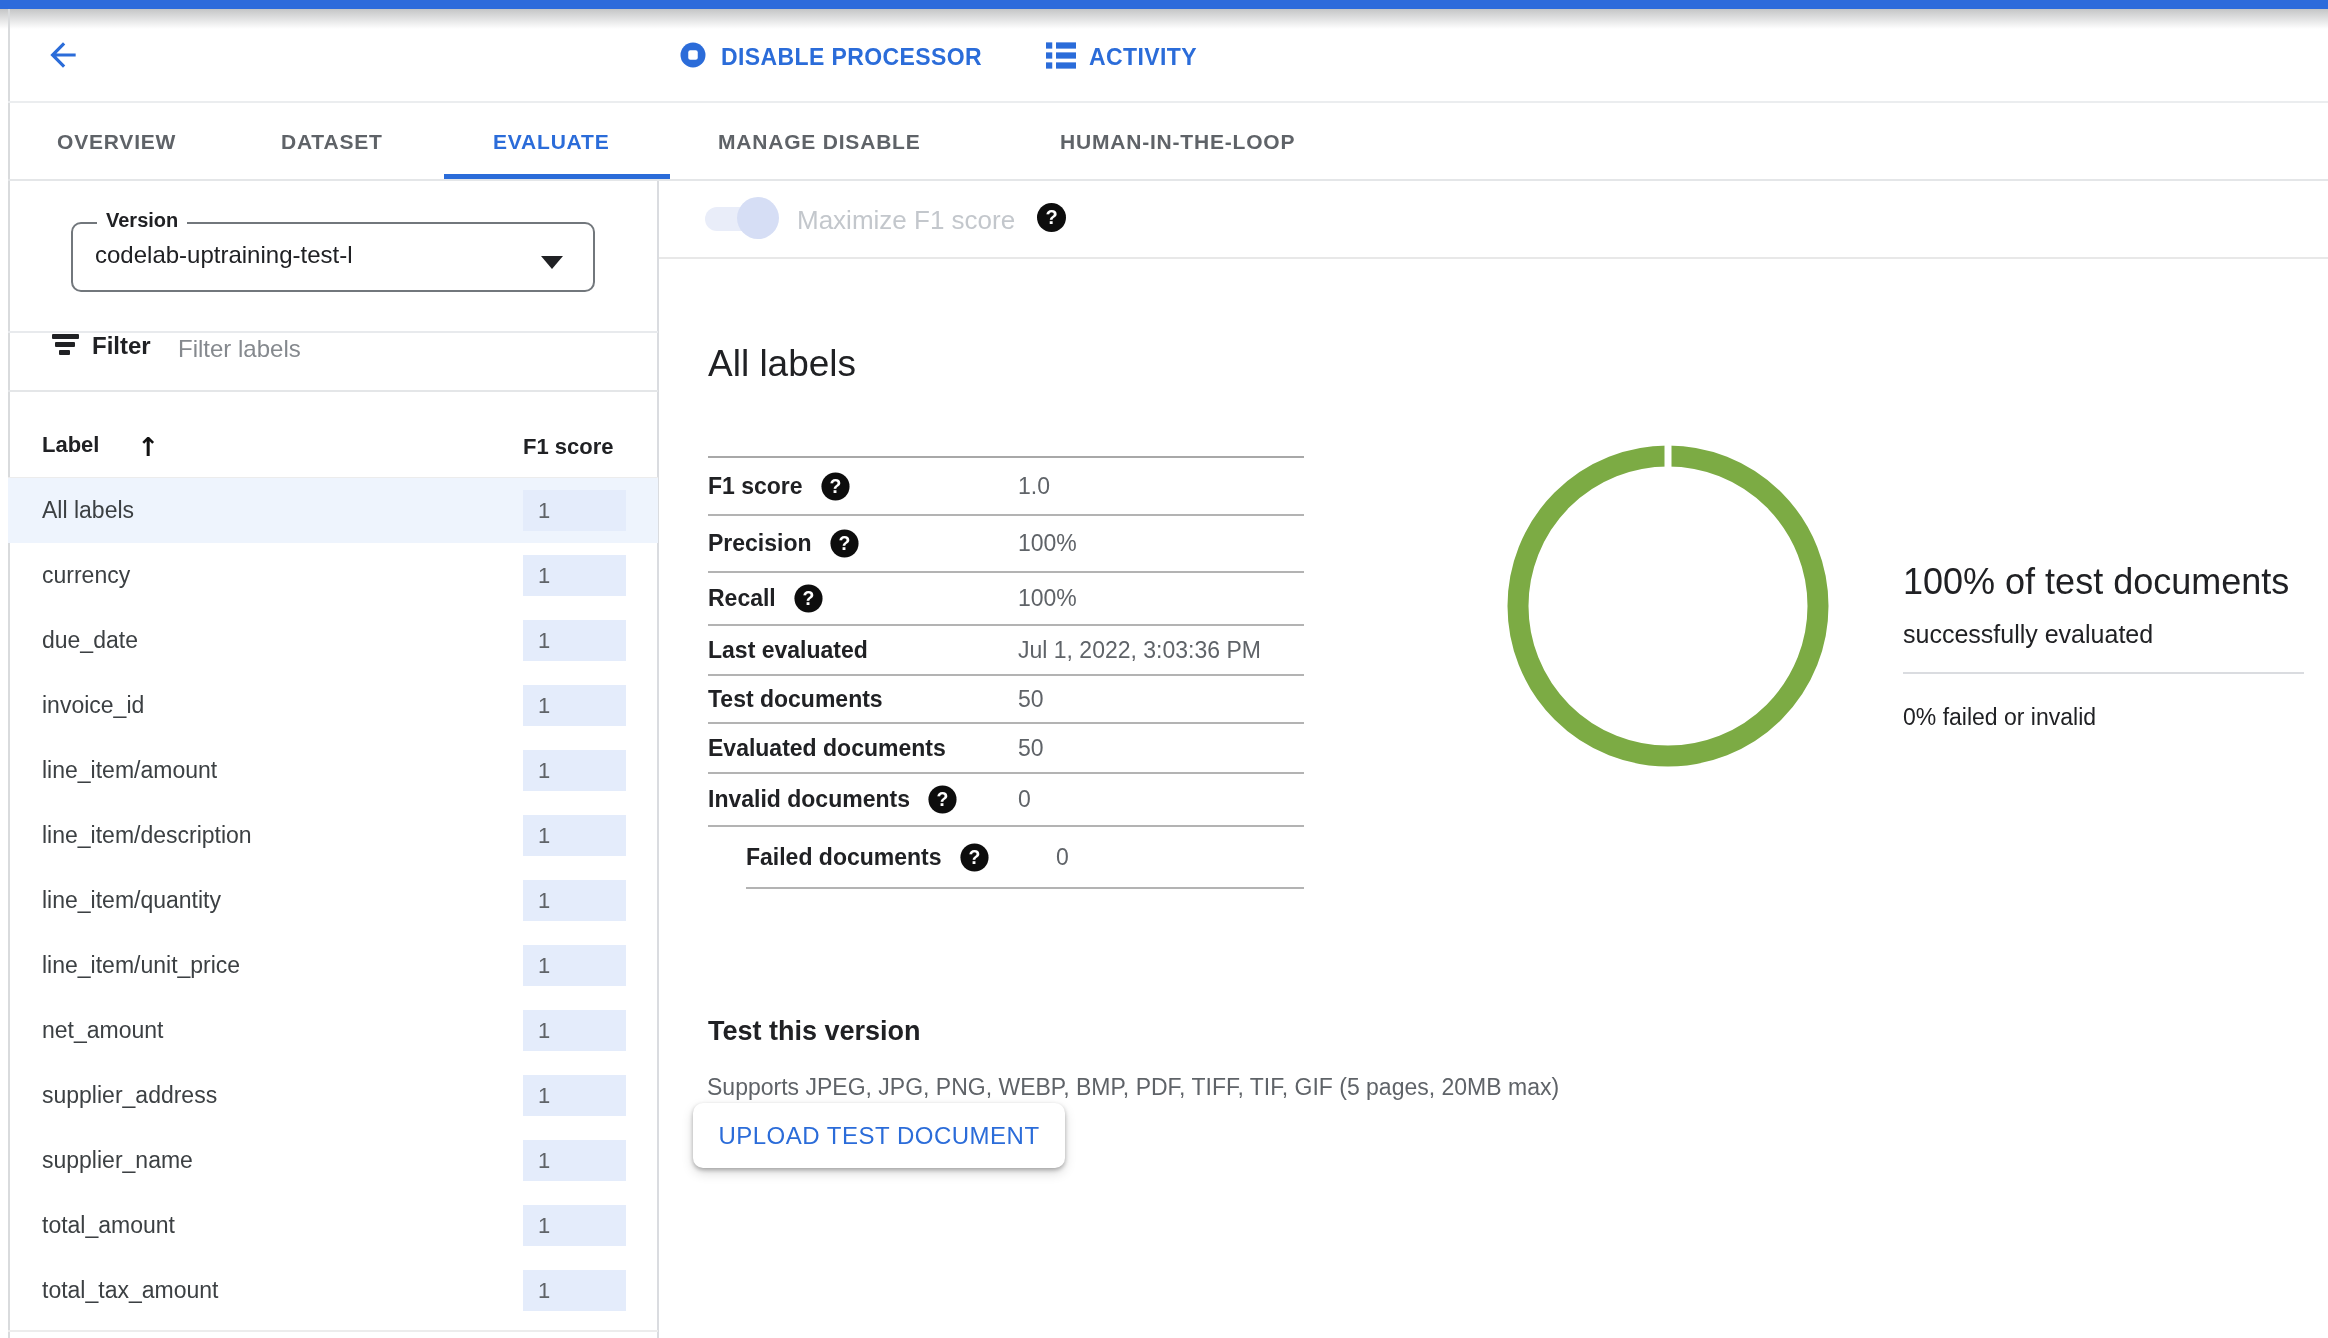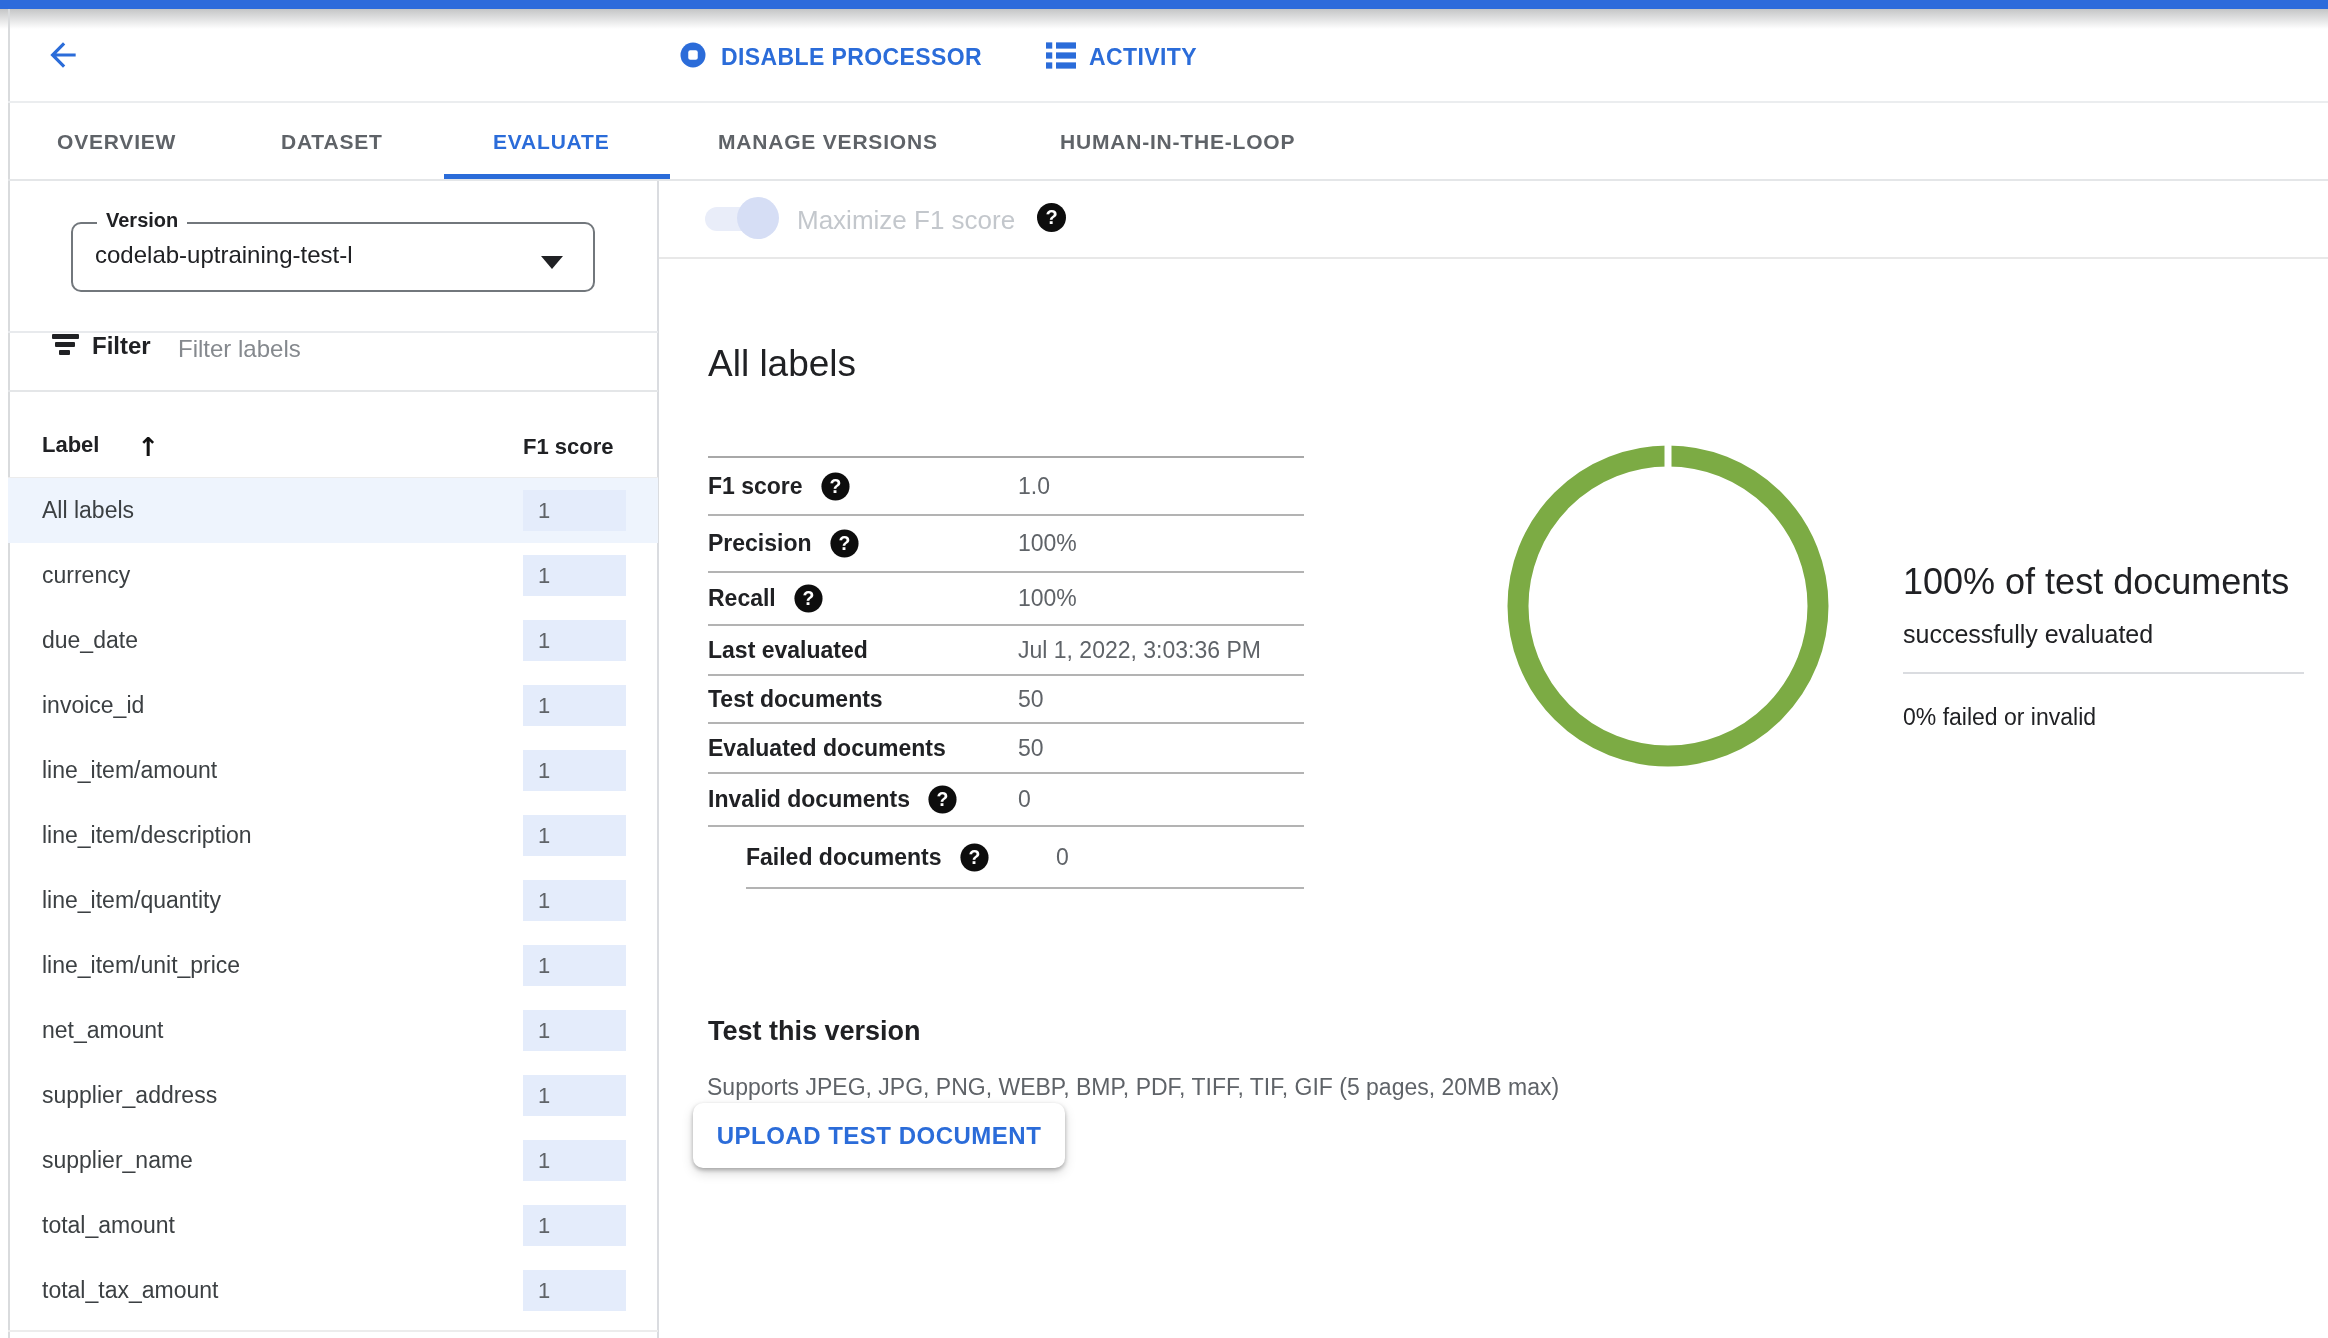--- a/index.html
+++ b/index.html
@@ -84,21 +84,21 @@
   .info-sub{font-size:25px;line-height:30px;margin-top:15px;color:#202124;}
   .info-divider{width:401px;height:2px;background:#dadce0;margin-top:23px;}
   .info-failed{font-size:23px;margin-top:30px;color:#202124;}
 
   
   .test-title{left:708px;top:1016px;font-size:27px;font-weight:700;color:#202124;}
   .test-supports{left:707px;top:1074px;font-size:23px;color:#5f6368;}
   .upload-btn{left:693px;top:1103px;width:372px;height:65px;background:#fff;border-radius:10px;
               box-shadow:0 2px 4px rgba(0,0,0,.28),0 5px 12px rgba(0,0,0,.15);
               display:flex;align-items:center;justify-content:center;cursor:pointer;
-              font-size:24px;font-weight:700;letter-spacing:.5px;color:#2b6cd9;}
+              font-size:24px;font-weight:400;letter-spacing:.5px;color:#2b6cd9;}
 </style>
 </head>
 <body>
 
 <div id="app">
 
   <div class="abs topbar"></div>
   <div class="abs topshadow"></div>
   <div class="abs leftline"></div>
 
@@ -132,21 +132,21 @@
           </g>
         </svg>
     </span>
     <span class="lbl">ACTIVITY</span>
   </div>
   <div class="abs header-divider"></div>
 
   <div class="tab" style="left:57px;">OVERVIEW</div>
   <div class="tab" style="left:281px;">DATASET</div>
   <div class="tab active" style="left:493px;text-align:right;">EVALUATE</div>
-  <div class="tab" style="left:718px;">MANAGE VERSIONS</div>
+  <div class="tab" style="left:718px;">MANAGE DISABLE</div>
   <div class="tab" style="left:1060px;">HUMAN-IN-THE-LOOP</div>
   <div class="abs tab-underline"></div>
   <div class="abs tab-divider"></div>
 
   <div class="abs side-divider"></div>
 
   <div class="abs version-box"></div>
   <div class="abs version-label">Version</div>
   <div class="abs version-value">codelab-uptraining-test-l</div>
   <div class="abs select-caret"></div>

